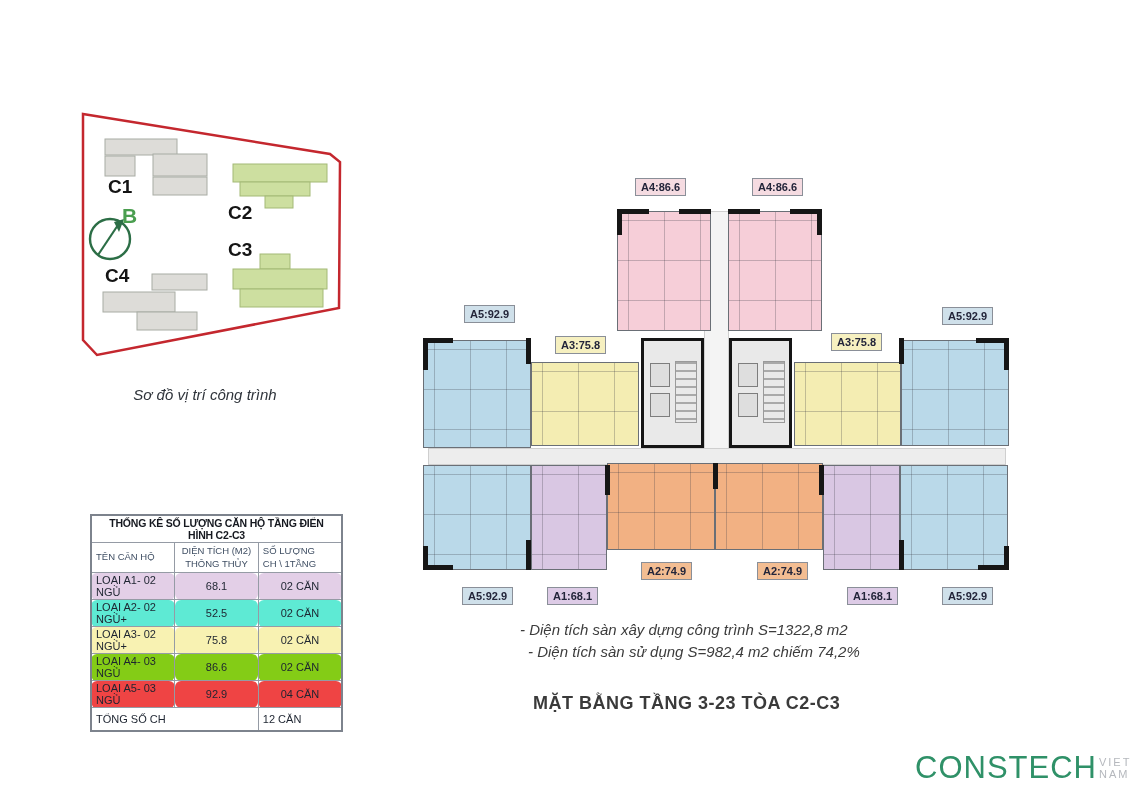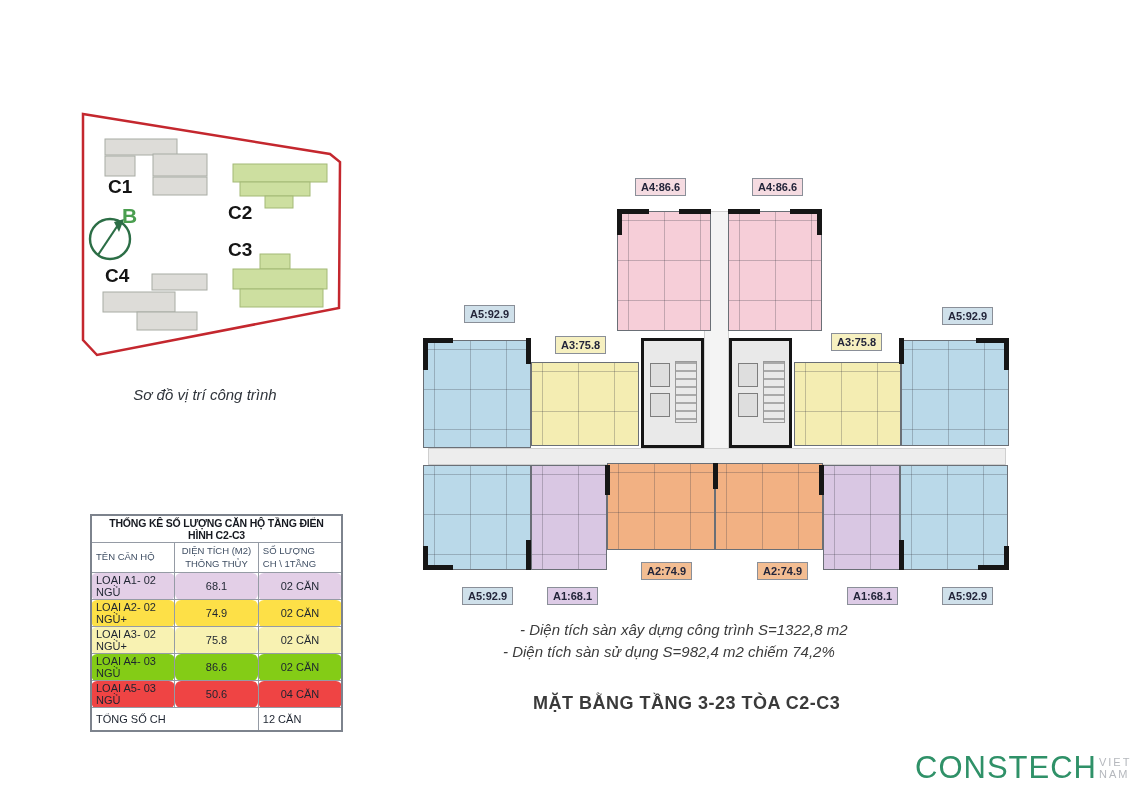--- a/index.html
+++ b/index.html
@@ -106,38 +106,38 @@
       <td class="hdr col2 c2">DIỆN TÍCH (M2)
 THÔNG THỦY</td>
       <td class="hdr col3">SỐ LƯỢNG
 CH \ 1TẦNG</td>
     </tr>
     <tr class="drow" style="background-color: rgb(227, 207, 231);">
       <td>LOẠI A1- 02 NGỦ</td>
       <td class="c2">68.1</td>
       <td class="c3">02 CĂN</td>
     </tr>
-    <tr class="drow" style="background-color: #fde047;">
+    <tr class="drow" style="background-color: #5eead4;">
       <td>LOẠI A2- 02 NGỦ+</td>
-      <td class="c2">74.9</td>
+      <td class="c2">52.5</td>
       <td class="c3">02 CĂN</td>
     </tr>
     <tr class="drow" style="background-color: rgb(248, 242, 178);">
       <td>LOẠI A3- 02 NGỦ+</td>
       <td class="c2">75.8</td>
       <td class="c3">02 CĂN</td>
     </tr>
     <tr class="drow" style="background-color: #84cc16;">
       <td>LOẠI A4- 03 NGỦ</td>
       <td class="c2">86.6</td>
       <td class="c3">02 CĂN</td>
     </tr>
     <tr class="drow" style="background-color: #ef4444;">
       <td>LOẠI A5- 03 NGỦ</td>
-      <td class="c2">50.6</td>
+      <td class="c2">92.9</td>
       <td class="c3">04 CĂN</td>
     </tr>
     <tr class="trow">
       <td colspan="2">TỔNG SỐ CH</td>
       <td>12 CĂN</td>
     </tr>
   </tbody>
     </table>
 
   <div id="plan">
@@ -201,21 +201,21 @@
     <div class="unit-label" style="left: 522px; top: 157px; background-color: rgb(207, 224, 234);">A5:92.9</div>
     <div class="unit-label" style="left: 221px; top: 412px; background-color: rgb(243, 189, 146);">A2:74.9</div>
     <div class="unit-label" style="left: 337px; top: 412px; background-color: rgb(243, 189, 146);">A2:74.9</div>
     <div class="unit-label" style="left: 42px; top: 437px; background-color: rgb(207, 224, 234);">A5:92.9</div>
     <div class="unit-label" style="left: 127px; top: 437px; background-color: rgb(221, 203, 230);">A1:68.1</div>
     <div class="unit-label" style="left: 427px; top: 437px; background-color: rgb(221, 203, 230);">A1:68.1</div>
     <div class="unit-label" style="left: 522px; top: 437px; background-color: rgb(207, 224, 234);">A5:92.9</div>
   </div>
 
   <div class="note" style="left:520px;top:621px;">- Diện tích sàn xây dựng công trình S=1322,8 m2</div>
-  <div class="note" style="left:503px;top:643px;">- Diện tích sàn sử dụng S=982,4 m2 chiếm 74,2%</div>
+  <div class="note" style="left:528px;top:643px;">- Diện tích sàn sử dụng S=982,4 m2 chiếm 74,2%</div>
   <div id="plan-title">MẶT BẰNG TẦNG 3-23 TÒA C2-C3</div>
 
   <div id="logo">
     <span class="brand" style="color: rgb(47, 145, 104);">CONSTECH</span>
     <span class="suffix">VIET NAM</span>
   </div>
 
 </div>
 
 </body></html>

